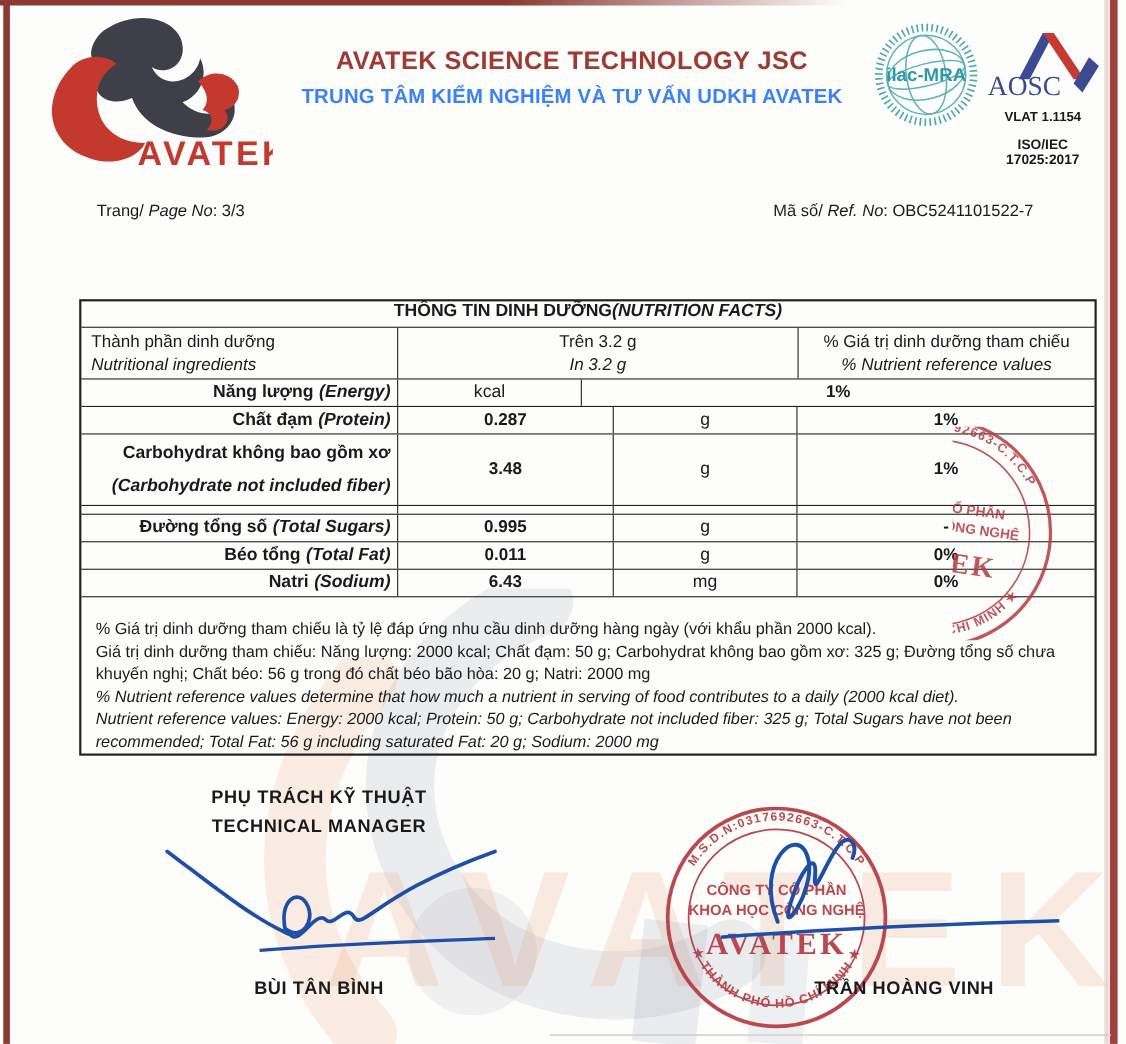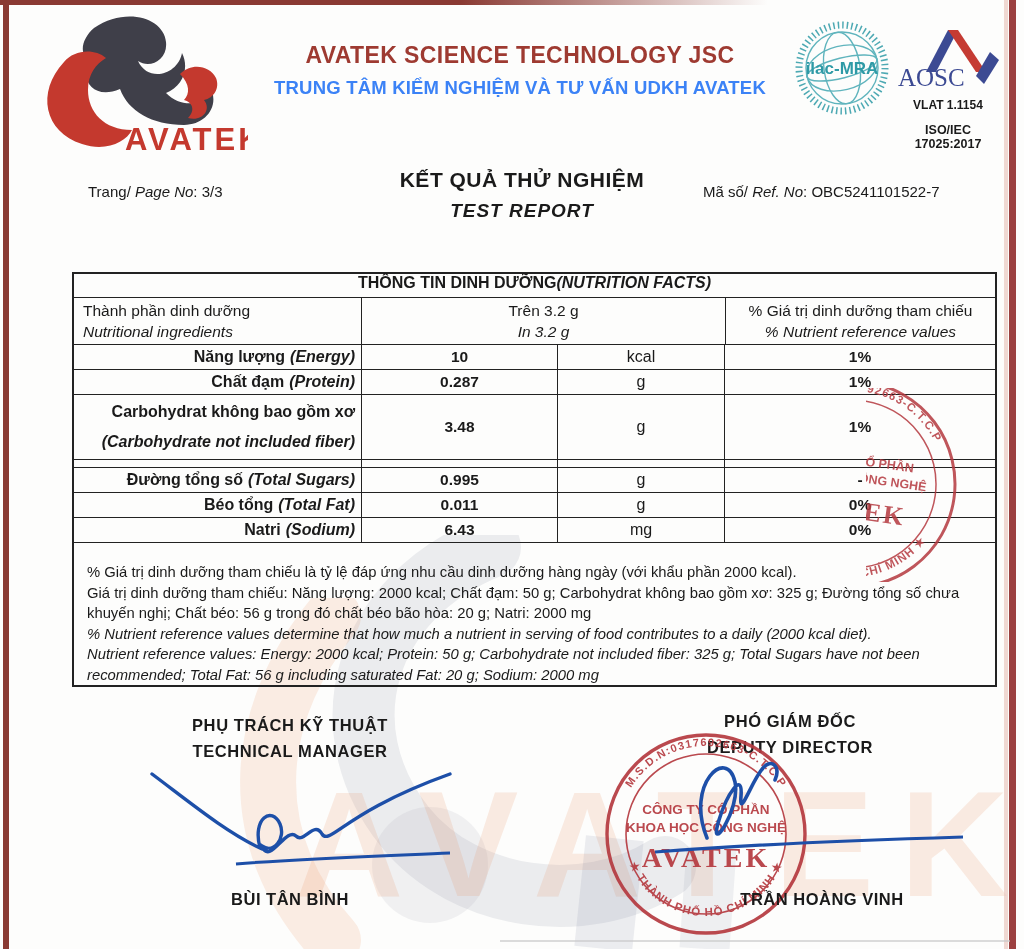--- a/index.html
+++ b/index.html
@@ -126,24 +126,20 @@
       <path fill="#3c4a93" d="M30 52 L52 10 L62 10 L40 52 Z"></path>
       <path fill="#c53b33" d="M52 10 L62 10 L90 52 L80 52 Z"></path>
       <path fill="#3c4a93" d="M80 56 L94 32 L103 40 L88 64 Z"></path>
       <text x="2" y="66" fill="#3c4a93" font-size="25" font-family="Liberation Serif, serif">AOSC</text>
     </svg>
     <div class="vlat">VLAT 1.1154</div>
     <div class="iso">ISO/IEC 17025:2017</div>
   </div>
 
   <div class="meta meta-page"><span>Trang/</span><span class="it"> Page No</span><span>: 3/3</span></div>
-  <div class="rtitle">
-    <div class="rtitle-vi">KẾT QUẢ THỬ NGHIỆM</div>
-    <div class="rtitle-en">TEST REPORT</div>
-  </div>
   <div class="meta meta-ref"><span>Mã số/</span><span class="it"> Ref. No</span><span>: OBC5241101522-7</span></div>
 
   <div class="ntable">
     <div class="t-title">
       <span>THÔNG TIN DINH DƯỠNG </span>
         <span class="it">(NUTRITION FACTS)</span>
     </div>
     <div class="t-head">
       <div class="hc hc1">
         <span>Thành phần dinh dưỡng</span>
@@ -157,21 +153,20 @@
         <span>% Giá trị dinh dưỡng tham chiếu</span>
           <span class="it">% Nutrient reference values</span>
       </div>
     </div>
     <div>
   <div class="t-row">
     <div class="cell c-name">
             <span class="c-vi">Năng lượng</span>
             <span class="c-en">(Energy)</span>
           </div>
-    <div class="cell c-val">10</div>
     <div class="cell c-unit">kcal</div>
     <div class="cell c-pct">1%</div>
   </div>
 
   <div class="t-row">
     <div class="cell c-name">
             <span class="c-vi">Chất đạm</span>
             <span class="c-en">(Protein)</span>
           </div>
     <div class="cell c-val">0.287</div>
@@ -251,24 +246,20 @@
         <text x="112" y="109" text-anchor="middle" font-size="12.5">KHOA HỌC CÔNG NGHỆ</text>
         <text x="112" y="146" text-anchor="middle" font-size="26" letter-spacing="2" class="stamp-serif">AVATEK</text>
       </g>
     </svg>
   </div>
 
   <div class="sigblock sig-left-titles">
     <div>PHỤ TRÁCH KỸ THUẬT</div>
     <div>TECHNICAL MANAGER</div>
   </div>
-  <div class="sigblock sig-right-titles">
-    <div>PHÓ GIÁM ĐỐC</div>
-    <div>DEPUTY DIRECTOR</div>
-  </div>
 
   <svg class="sigsvg" style="left:148px;top:760px;" width="312" height="114" viewBox="0 0 312 114">
     <path d="M4 14 C44 44 78 72 112 88 C104 58 124 46 132 64 C138 78 126 94 114 86 C122 106 138 66 148 76 C156 84 166 60 174 74 C182 86 196 52 302 14" fill="none" stroke="#1d4fa8" stroke-width="3.4" stroke-linecap="round"></path>
     <path d="M88 104 C160 98 230 96 302 93" fill="none" stroke="#1d4fa8" stroke-width="3"></path>
   </svg>
 
   <svg class="stamp-main" width="212" height="212" viewBox="0 0 212 212">
     <g class="stamp-text" opacity="0.92">
       <circle cx="106" cy="106" r="99" fill="none" stroke="#b53a40" stroke-width="3.4"></circle>
       <circle cx="106" cy="106" r="80" fill="none" stroke="#b53a40" stroke-width="1.6"></circle>

